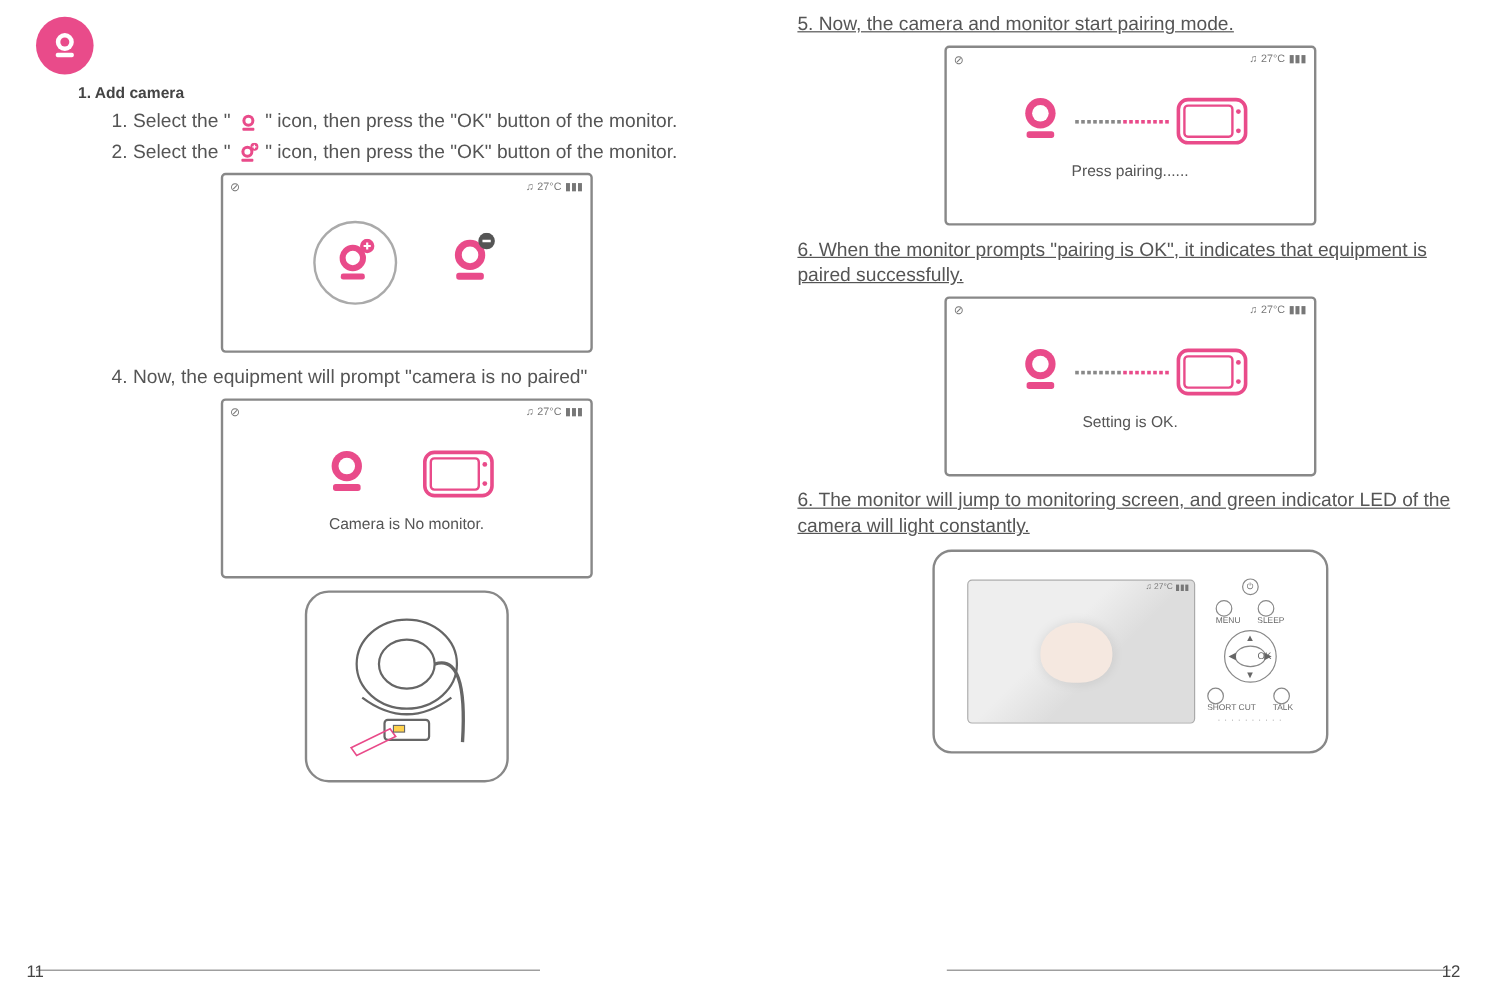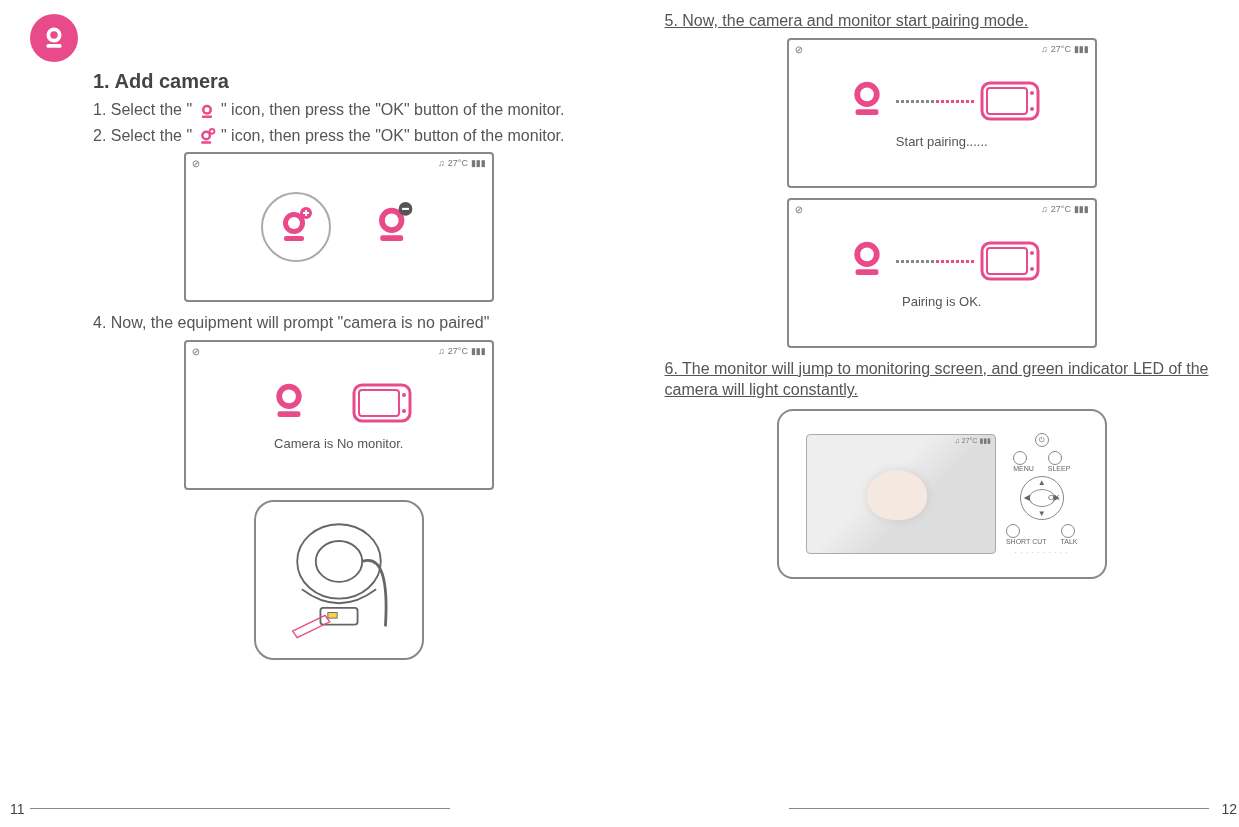--- a/index.html
+++ b/index.html
@@ -4,21 +4,21 @@
 <style>
   * { box-sizing: border-box; margin: 0; padding: 0; }
   body { font-family: Arial, Helvetica, sans-serif; background: #fff; color: #555; width: 1239px; height: 827px; position: relative; }
   .page { display: flex; width: 100%; height: 100%; }
   .col { flex: 1; padding: 10px 30px 10px 30px; position: relative; }
   .col-right { padding-left: 50px; padding-right: 20px; }
   .header-row { display: flex; align-items: flex-start; gap: 15px; margin-bottom: 8px; }
   .header-icon { width: 48px; height: 48px; background: #e94b8a; border-radius: 50%; display: flex; align-items: center; justify-content: center; flex-shrink: 0; margin-top: 4px; }
   .header-icon svg { width: 30px; height: 30px; }
   .main-title { color: #e94b8a; font-size: 24px; letter-spacing: 1px; line-height: 1.2; font-weight: 400; }
-  .sub-title { font-weight: bold; color: #444; font-size: 20px; margin-left: 63px; margin-bottom: 6px; }
+  .sub-title { font-weight: bold; color: #444; font-size: 13px; margin-left: 35px; margin-bottom: 6px; }
   .steps { margin-left: 63px; }
   .step { color: #555; font-size: 16px; line-height: 1.35; margin-bottom: 4px; }
   .inline-icon { display: inline-block; width: 20px; height: 16px; vertical-align: middle; }
   .screen-box { border: 2px solid #888; border-radius: 4px; width: 310px; height: 150px; margin: 6px auto 10px auto; position: relative; background: #fff; }
   .status-bar { position: absolute; top: 4px; right: 6px; font-size: 9px; color: #777; display: flex; gap: 3px; align-items: center; }
   .signal-icon { position: absolute; top: 4px; left: 6px; font-size: 10px; color: #777; }
   .screen-content { display: flex; flex-direction: column; align-items: center; justify-content: center; height: 100%; gap: 8px; }
   .icon-row { display: flex; gap: 40px; align-items: center; }
   .circled { border: 2px solid #aaa; border-radius: 50%; padding: 10px; width: 70px; height: 70px; display:flex; align-items:center; justify-content:center; }
   .dots { display:flex; gap:2px; }
@@ -26,23 +26,23 @@
   .dots span.pink { background:#e94b8a; }
   .screen-label { font-size: 13px; color: #555; }
   .cam-back-box { border: 2px solid #888; border-radius: 20px; width: 170px; height: 160px; margin: 8px auto; display:flex; align-items:center; justify-content:center; }
   .monitor-box { border: 2px solid #888; border-radius: 16px; width: 330px; height: 170px; margin: 8px auto; display:flex; align-items:center; justify-content:center; padding: 10px; gap: 10px; }
   .baby-screen { border: 1px solid #aaa; border-radius: 4px; width: 190px; height: 120px; background: linear-gradient(135deg, #eee 40%, #ddd 60%); position:relative; overflow:hidden; }
   .baby-screen::after { content:""; position:absolute; width:60px; height:50px; background:#f5e8e0; border-radius:50% 50% 45% 45%; left:60px; top:35px; box-shadow: 0 0 10px rgba(0,0,0,.1);}
   .controls { display:flex; flex-direction:column; align-items:center; gap:4px; font-size:7px; color:#666; }
   .ctrl-row { display:flex; gap:14px; align-items:center; }
   .btn-c { width:14px; height:14px; border:1px solid #888; border-radius:50%; display:flex; align-items:center; justify-content:center; font-size:7px; }
   .dpad { width:44px; height:44px; border:1px solid #888; border-radius:50%; display:flex; align-items:center; justify-content:center; position:relative; font-size:8px; }
-  .page-num { position: absolute; bottom: 10px; font-size: 14px; color: #444; }
+  .page-num { position: absolute; bottom: 10px; font-size: 14px; color: #444; margin-left: 12px; }
   .page-num.left { left: 10px; }
-  .page-num.right { right: 2px; }
+  .page-num.right { right: 22px; }
   .footer-line { position:absolute; bottom: 18px; height:1px; background:#888; }
   .footer-line.l { left: 30px; width: 420px; }
   .footer-line.r { right: 30px; width: 420px; }
   .tv-icon { width:60px; height:45px; }
   .step-right { color:#555; font-size:16px; line-height:1.35; margin-bottom:4px;text-decoration:underline; }
 </style>
 </head>
 <body>
 
 <div class="page">
@@ -206,24 +206,25 @@
           </div>
           <div class="tv-icon">
             <svg viewBox="0 0 60 45">
                 <rect x="2" y="4" width="56" height="36" rx="8" fill="none" stroke="#e94b8a" stroke-width="3"></rect>
                 <rect x="7" y="9" width="40" height="26" rx="3" fill="none" stroke="#e94b8a" stroke-width="2"></rect>
                 <circle cx="52" cy="14" r="2" fill="#e94b8a"></circle>
                 <circle cx="52" cy="30" r="2" fill="#e94b8a"></circle>
               </svg>
           </div>
         </div>
-        <div class="screen-label">Start pairing......</div>
-      </div>
-    </div>
-
+        <div class="screen-label">Press pairing......</div>
+      </div>
+    </div>
+
+    <div class="step-right">6. When the monitor prompts "pairing is OK", it indicates that equipment is paired successfully.</div>
 
     <div class="screen-box">
       <span class="signal-icon">⊘</span>
       <div class="status-bar">
         <span>♫</span>
         <span>27°C</span>
         <span>▮▮▮</span>
       </div>
       <div class="screen-content">
         <div class="icon-row" style="gap:6px;">
@@ -254,21 +255,21 @@
           </div>
           <div class="tv-icon">
             <svg viewBox="0 0 60 45">
                 <rect x="2" y="4" width="56" height="36" rx="8" fill="none" stroke="#e94b8a" stroke-width="3"></rect>
                 <rect x="7" y="9" width="40" height="26" rx="3" fill="none" stroke="#e94b8a" stroke-width="2"></rect>
                 <circle cx="52" cy="14" r="2" fill="#e94b8a"></circle>
                 <circle cx="52" cy="30" r="2" fill="#e94b8a"></circle>
               </svg>
           </div>
         </div>
-        <div class="screen-label">Pairing is OK.</div>
+        <div class="screen-label">Setting is OK.</div>
       </div>
     </div>
 
     <div class="step-right">6. The monitor will jump to monitoring screen, and green indicator LED of the camera will light constantly.</div>
 
     <div class="monitor-box">
       <div class="baby-screen">
         <div style="position:absolute;top:2px;right:4px;font-size:7px;color:#777;display:flex;gap:2px;">
           <span>♫</span>
           <span>27°C</span>

